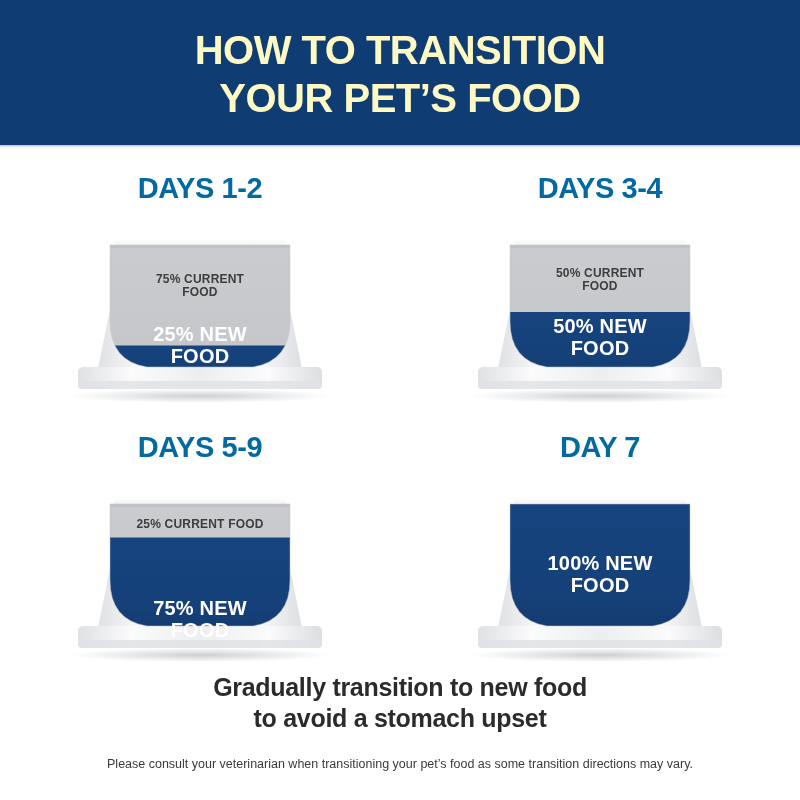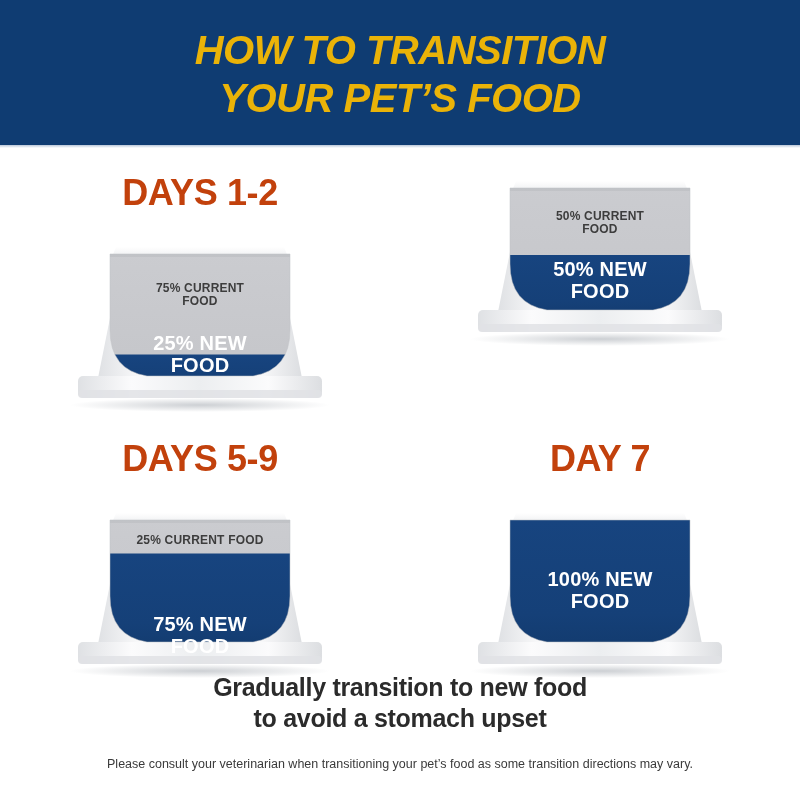--- a/index.html
+++ b/index.html
@@ -29,29 +29,28 @@
     height: 145px;
     background: #0f3c72;
     display: flex;
     flex-direction: column;
     align-items: center;
     justify-content: center;
     box-sizing: border-box;
     padding-top: 4px;
   }
   .header-line {
-    color: #eab308;
+    color: #fef9c3;
     font-family: "Liberation Sans", sans-serif;
     font-weight: bold;
     font-size: 40px;
     letter-spacing: -0.5px;
     line-height: 1.18;
     text-align: left;
     white-space: nowrap;
-    font-style: italic;
   }
   .header-rule {
     position: absolute;
     left: 0;
     top: 145px;
     width: 800px;
     height: 3px;
     background: linear-gradient(to bottom, #b9c6d8 0%, #e3e9f1 60%, #ffffff 100%);
   }
 
@@ -68,22 +67,22 @@
   }
   .step {
     position: relative;
     display: flex;
     flex-direction: column;
     align-items: center;
   }
   .step-title {
     font-family: "Liberation Sans", sans-serif;
     font-weight: bold;
-    font-size: 36px;
-    color: #c2410c;
+    font-size: 29px;
+    color: #0369a1;
     letter-spacing: -0.4px;
     margin-top: 20px;
     margin-bottom: 4px;
     white-space: nowrap;
   }
   .bowl-wrap {
     position: relative;
     width: 320px;
     height: 200px;
   }
@@ -218,20 +217,21 @@
           </div>
           <div class="label label-new" style="top:114px;">
             <div>25% NEW</div>
             <div>FOOD</div>
           </div>
         </div>
       </div>
     </div>
 
     <div class="step">
+      <div class="step-title">DAYS 3-4</div>
       <div class="bowl-wrap">
         <svg class="bowl-svg" viewBox="0 0 320 200">
           <defs>
             <linearGradient id="standG2" x1="0" y1="0" x2="1" y2="0">
               <stop offset="0" stop-color="#dfe1e4"></stop>
               <stop offset="0.22" stop-color="#fbfbfc"></stop>
               <stop offset="0.5" stop-color="#eceef0"></stop>
               <stop offset="0.78" stop-color="#fbfbfc"></stop>
               <stop offset="1" stop-color="#dcdee1"></stop>
             </linearGradient>

